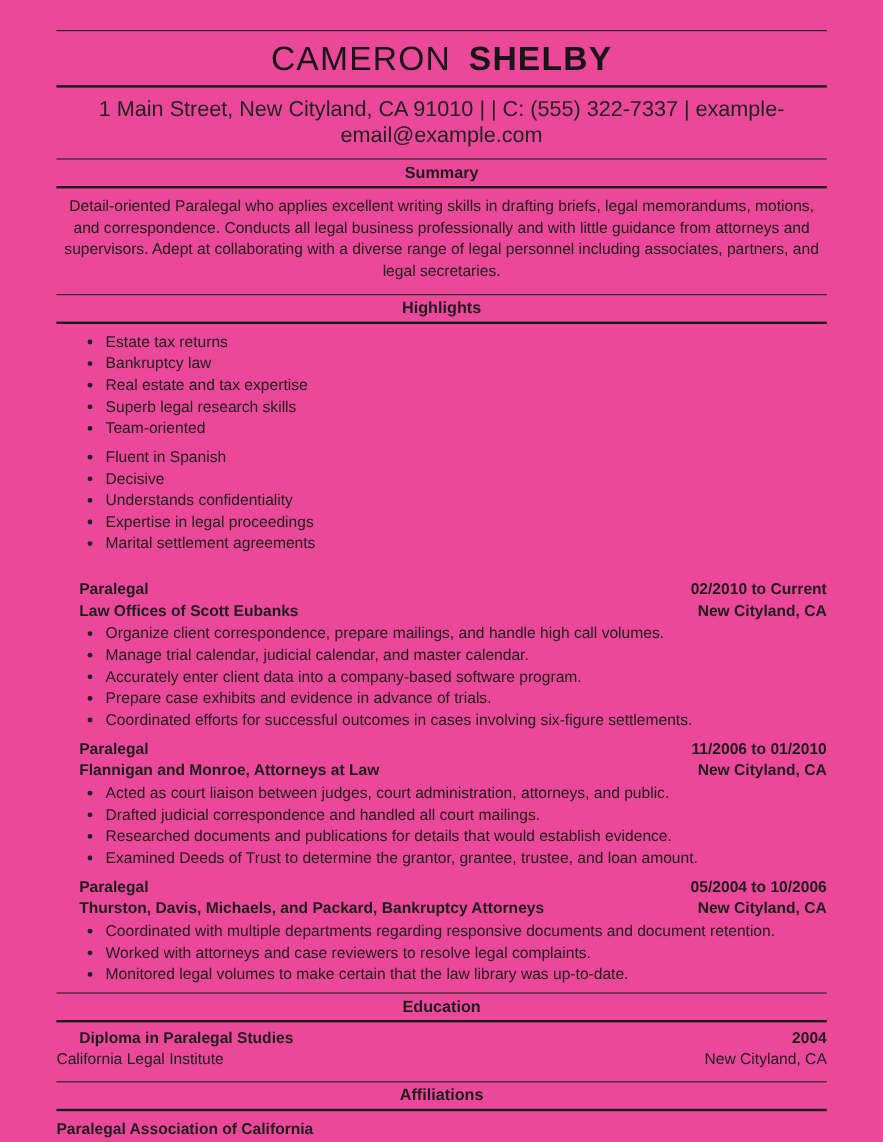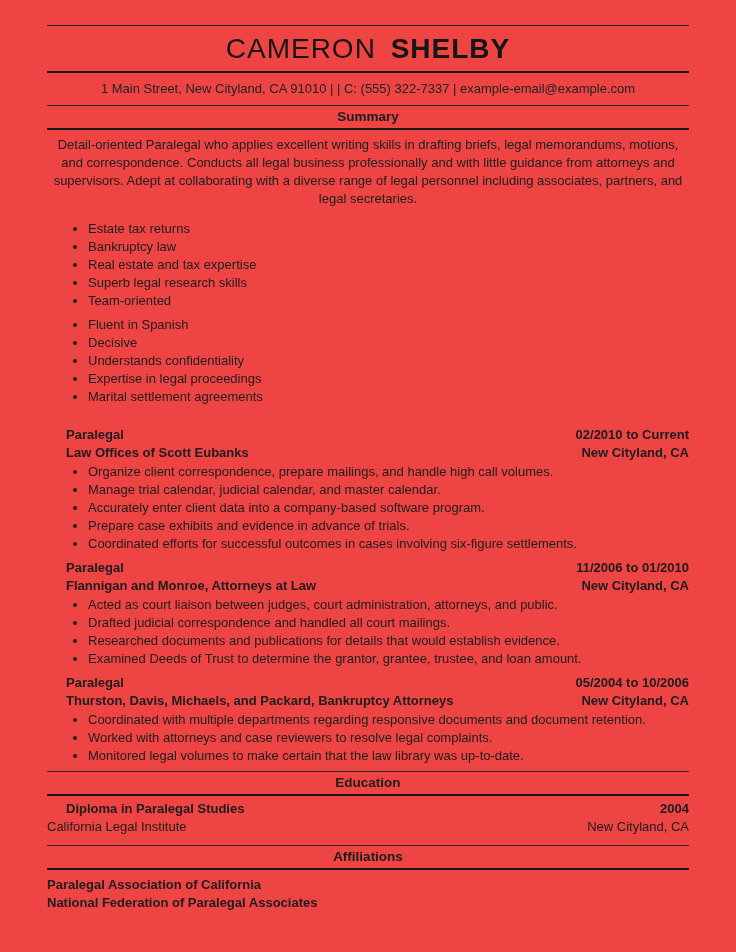--- a/index.html
+++ b/index.html
@@ -1,20 +1,20 @@
 <!DOCTYPE html>
 <html><head>
 <meta charset="utf-8">
 <style>
   html, body { margin: 0; padding: 0; background: #e9e9e9; }
   .page {
     width: 736px;
     height: 952px;
     margin: 0 auto;
-    background: #ef4444;
+    background: #ec4899;
     color: #1d1d1d;
     font-family: "Liberation Sans", "DejaVu Sans", sans-serif;
     box-sizing: border-box;
     padding: 25px 47px 0 47px;
     overflow: hidden;
   }
   .rule-thin  { border-top: 1.5px solid #232323; }
   .rule-thick { border-top: 2.5px solid #1a1a1a; }
   .name {
     margin: 0;
@@ -22,21 +22,21 @@
     text-align: center;
     font-size: 28px;
     font-weight: 400;
     letter-spacing: 1px;
     color: #161616;
   }
   .name .last { font-weight: 700; margin-left: 6px; }
   .contact {
     padding: 8px 0 9px 0;
     text-align: center;
-    font-size: 13px;
+    font-size: 18px;
     color: #222;
   }
   .section-head {
     border-top: 1.5px solid #2a2a2a;
     border-bottom: 2.5px solid #1a1a1a;
     text-align: center;
     font-weight: 700;
     font-size: 13.5px;
     padding: 3px 0 4px 0;
   }
@@ -84,20 +84,21 @@
   <div class="rule-thick"></div>
 
   <div class="contact">1 Main Street, New Cityland, CA 91010 | | C: (555) 322-7337 | example-email@example.com</div>
 
   <div class="section">
     <div class="section-head">Summary</div>
     <p class="summary-text">Detail-oriented Paralegal who applies excellent writing skills in drafting briefs, legal memorandums, motions, and correspondence. Conducts all legal business professionally and with little guidance from attorneys and supervisors. Adept at collaborating with a diverse range of legal personnel including associates, partners, and legal secretaries.</p>
   </div>
 
   <div class="section">
+    <div class="section-head">Highlights</div>
     <div class="columns">
       <ul>
         <li>Estate tax returns</li>
         <li>Bankruptcy law</li>
         <li>Real estate and tax expertise</li>
         <li>Superb legal research skills</li>
         <li>Team-oriented</li>
       </ul>
       <ul>
         <li>Fluent in Spanish</li>

